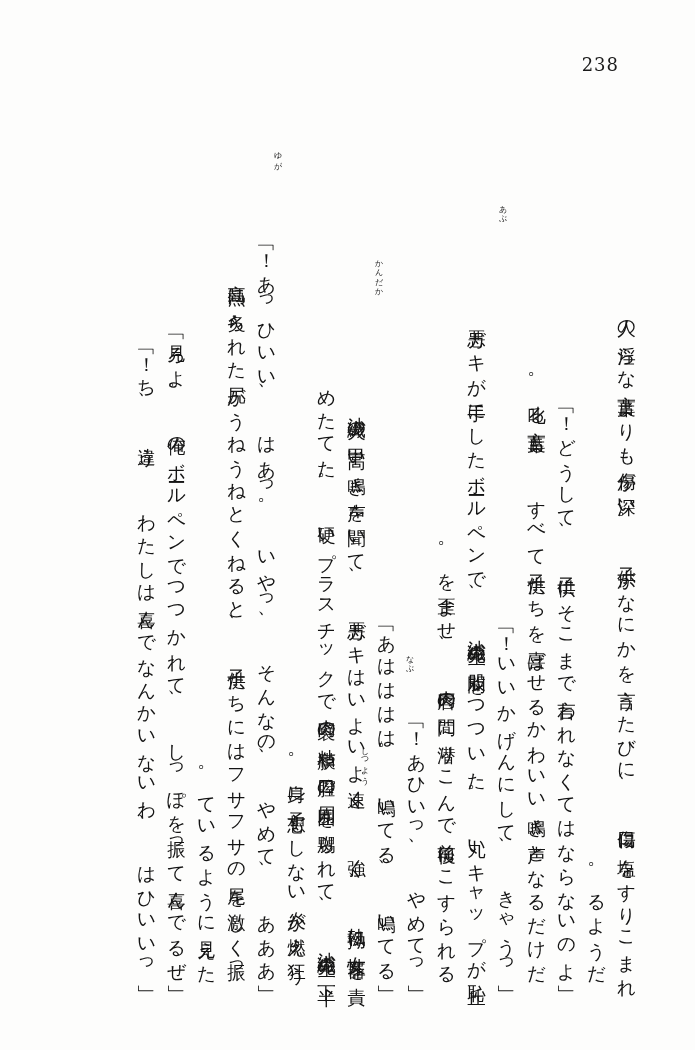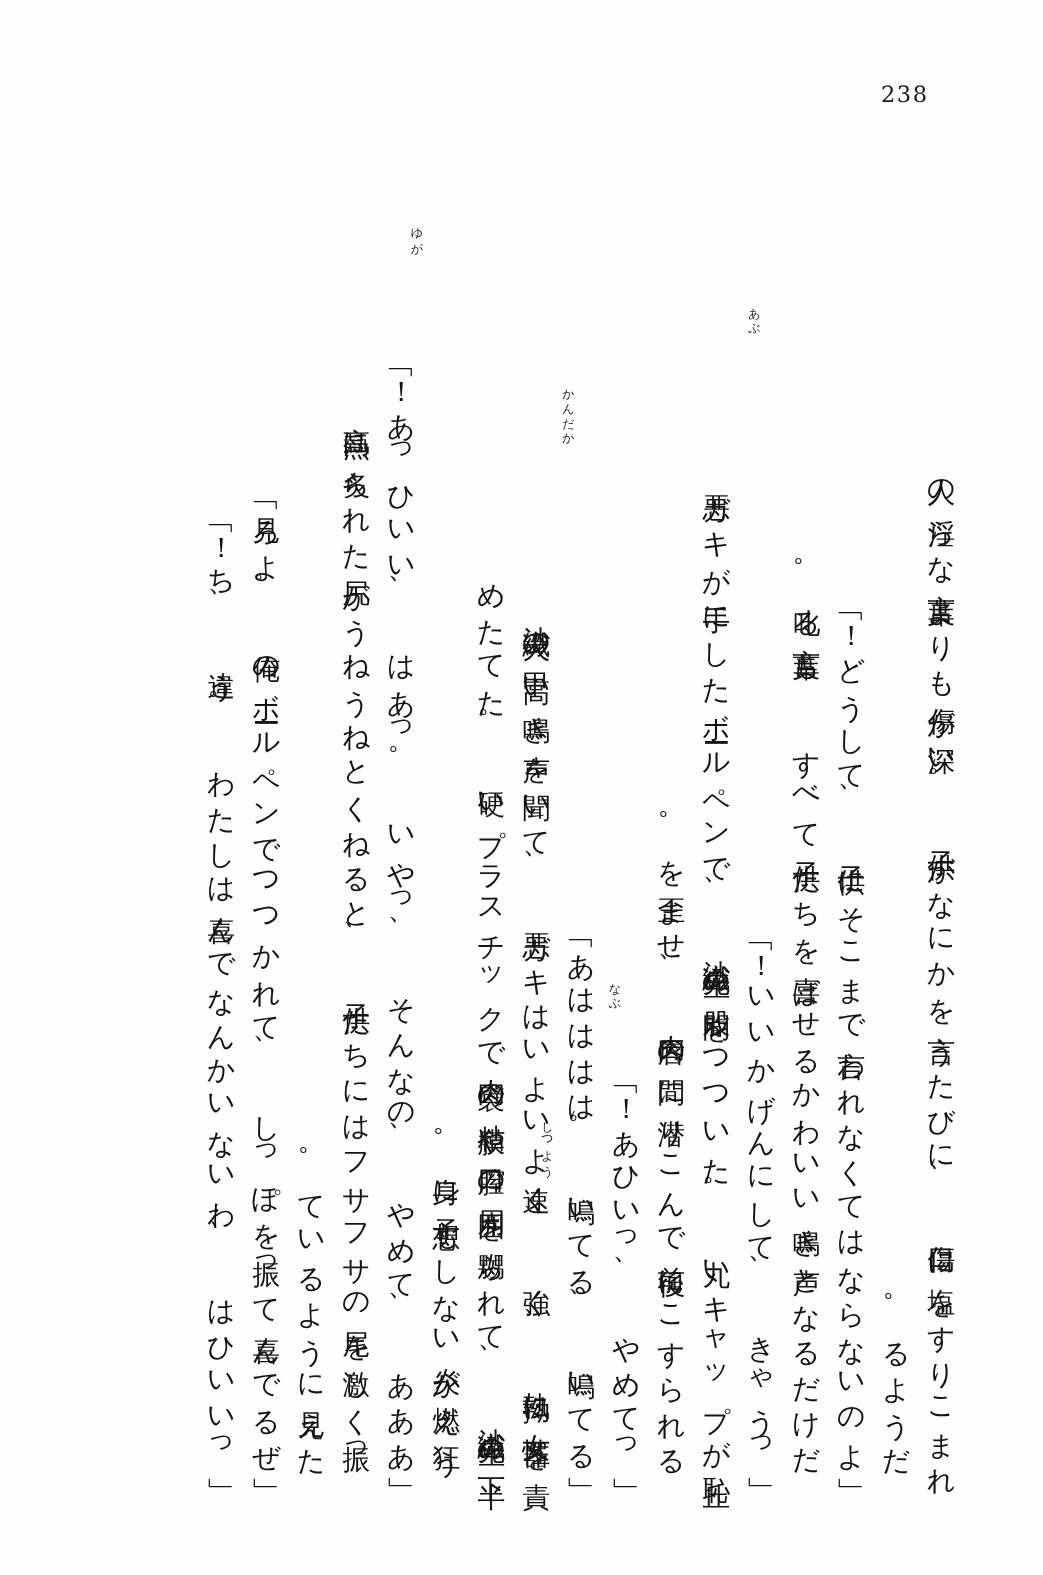--- a/index.html
+++ b/index.html
@@ -20,21 +20,21 @@
     position: absolute;
     inset: 0;
     background: #fdfdfc;
   }
 
   
   .page-number {
     position: absolute;
     top: 54px;
     right: 76px;
-    font-size: 15px;
+    font-size: 18px;
     letter-spacing: 1px;
     color: #1a1a1a;
     font-family: "DejaVu Serif", "Liberation Serif", serif;
   }
 
   
   .body-area {
     position: absolute;
     top: 96px;
     right: 60px;

